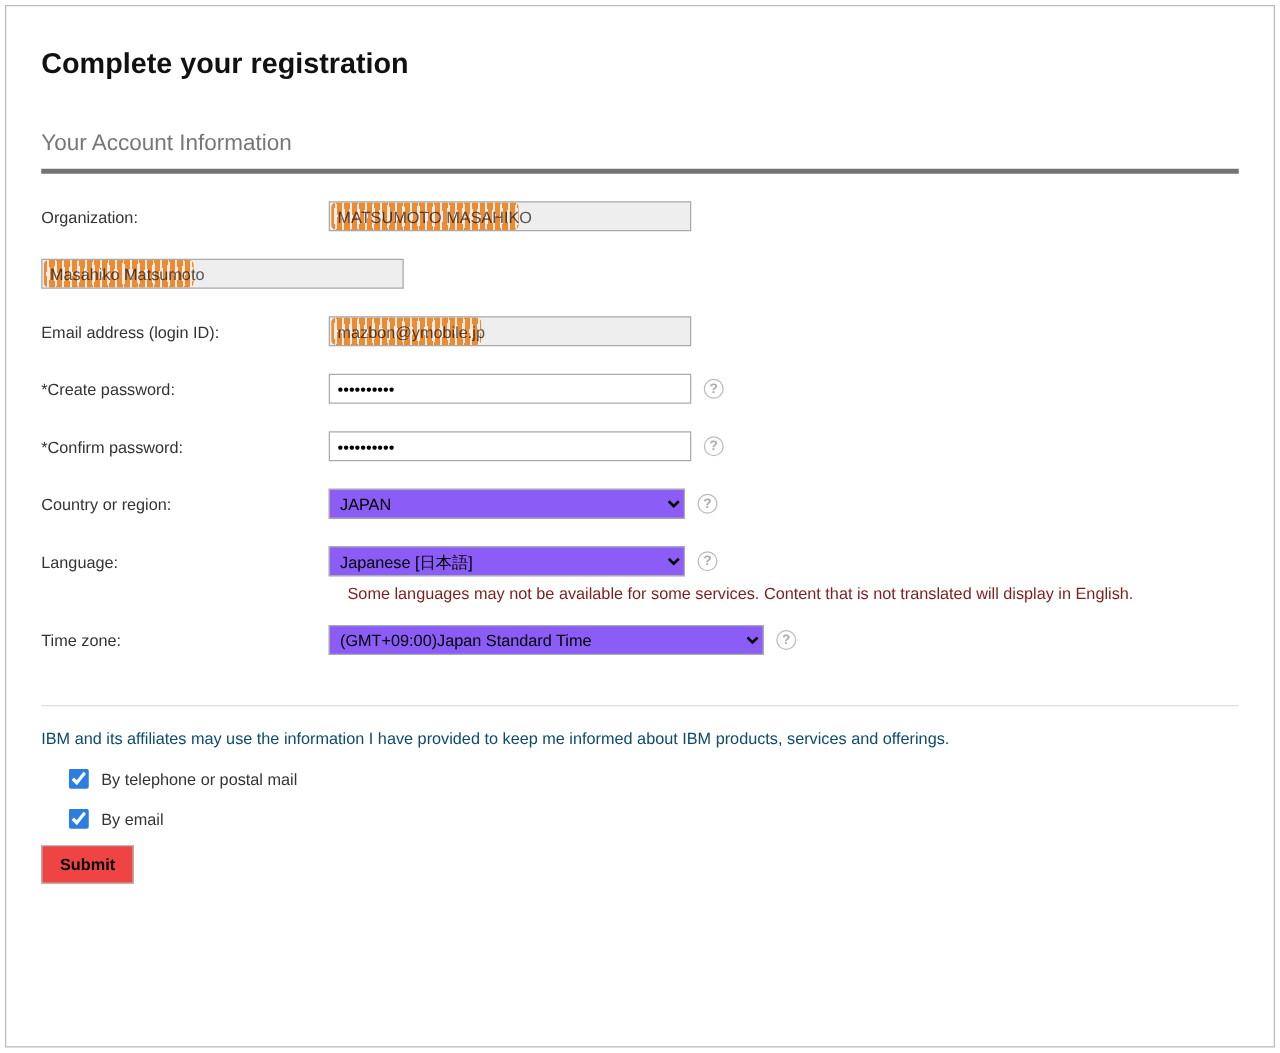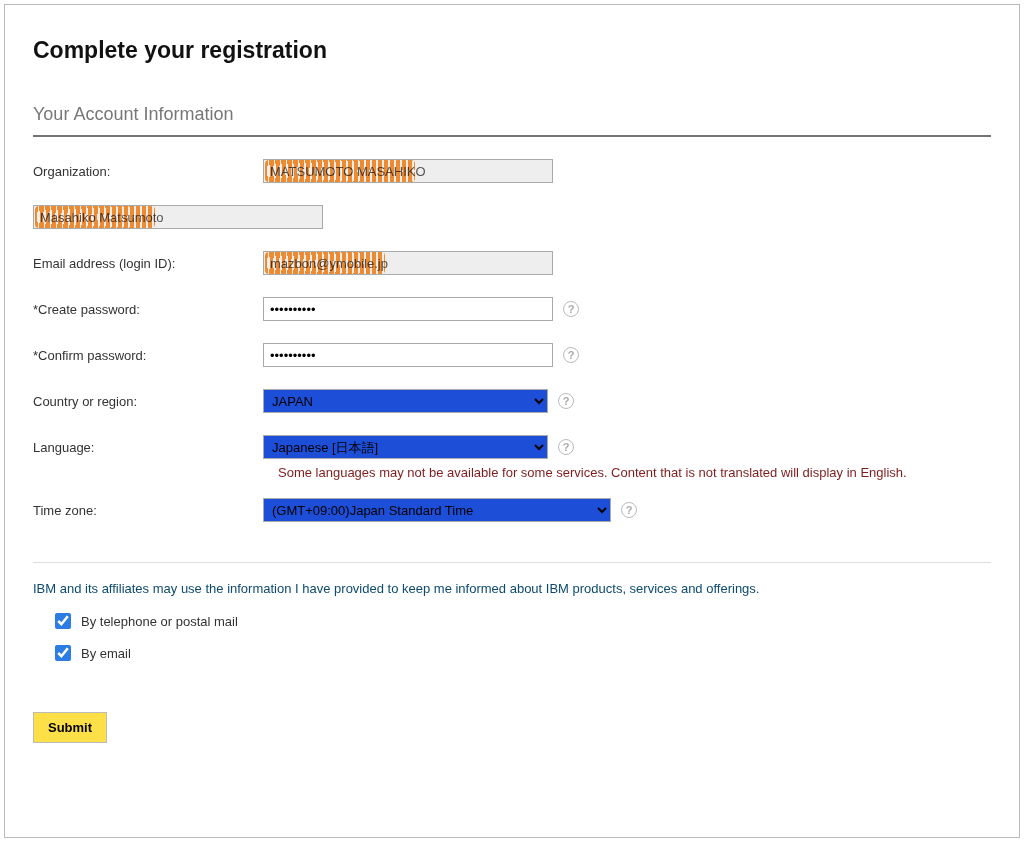--- a/index.html
+++ b/index.html
@@ -22,21 +22,21 @@
     margin: 8px 0 40px 0;
     font-size: 23px;
     font-weight: 600;
     color:#111;
   }
   .section-heading {
     font-size: 18px;
     color:#777;
     font-weight: 400;
     padding-bottom: 10px;
-    border-bottom: 2px solid #737373;
+    border-bottom: 4px solid #737373;
     margin: 20px 0 22px 0;
   }
   .form-row {
     display:flex;
     align-items:center;
     margin-bottom: 22px;
     font-size:13px;
   }
   .form-row .label {
     width: 230px;
@@ -52,21 +52,21 @@
   }
   .text-input.readonly {
     background:#eee;
     color:#555;
   }
   .w290 { width: 290px; }
   .w285 { width: 285px; }
   .w360 { width: 348px; }
   .select-input {
     appearance: auto;
-    background:#1d4ed8;
+    background:#8b5cf6;
     padding: 2px 4px;
   }
   .help-icon {
     display:inline-flex;
     align-items:center;
     justify-content:center;
     width:16px; height:16px;
     border-radius:50%;
     border:1px solid #bbb;
     color:#aaa;
@@ -96,25 +96,24 @@
     color:#333;
     margin-left:18px;
     margin-bottom:10px;
   }
   .checkbox-row input[type=checkbox]{
     width:16px; height:16px;
     accent-color:#2b7de1;
     margin-right:10px;
   }
   .submit-btn {
-    margin-top: 38px;
     font-size:13px;
     font-weight:bold;
     padding: 7px 14px;
-    background:#fde047;
+    background:#ef4444;
     border:1px solid #bbb;
     cursor:pointer;
   }
   
   .scribble {
     position:relative;
     display:inline-block;
   }
   .scribble::after {
     content:"";

